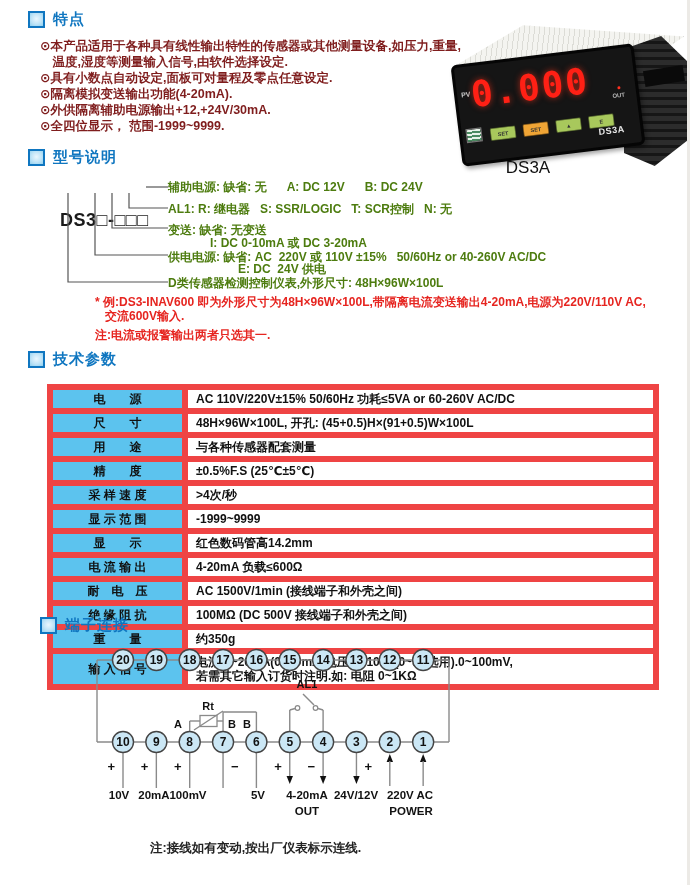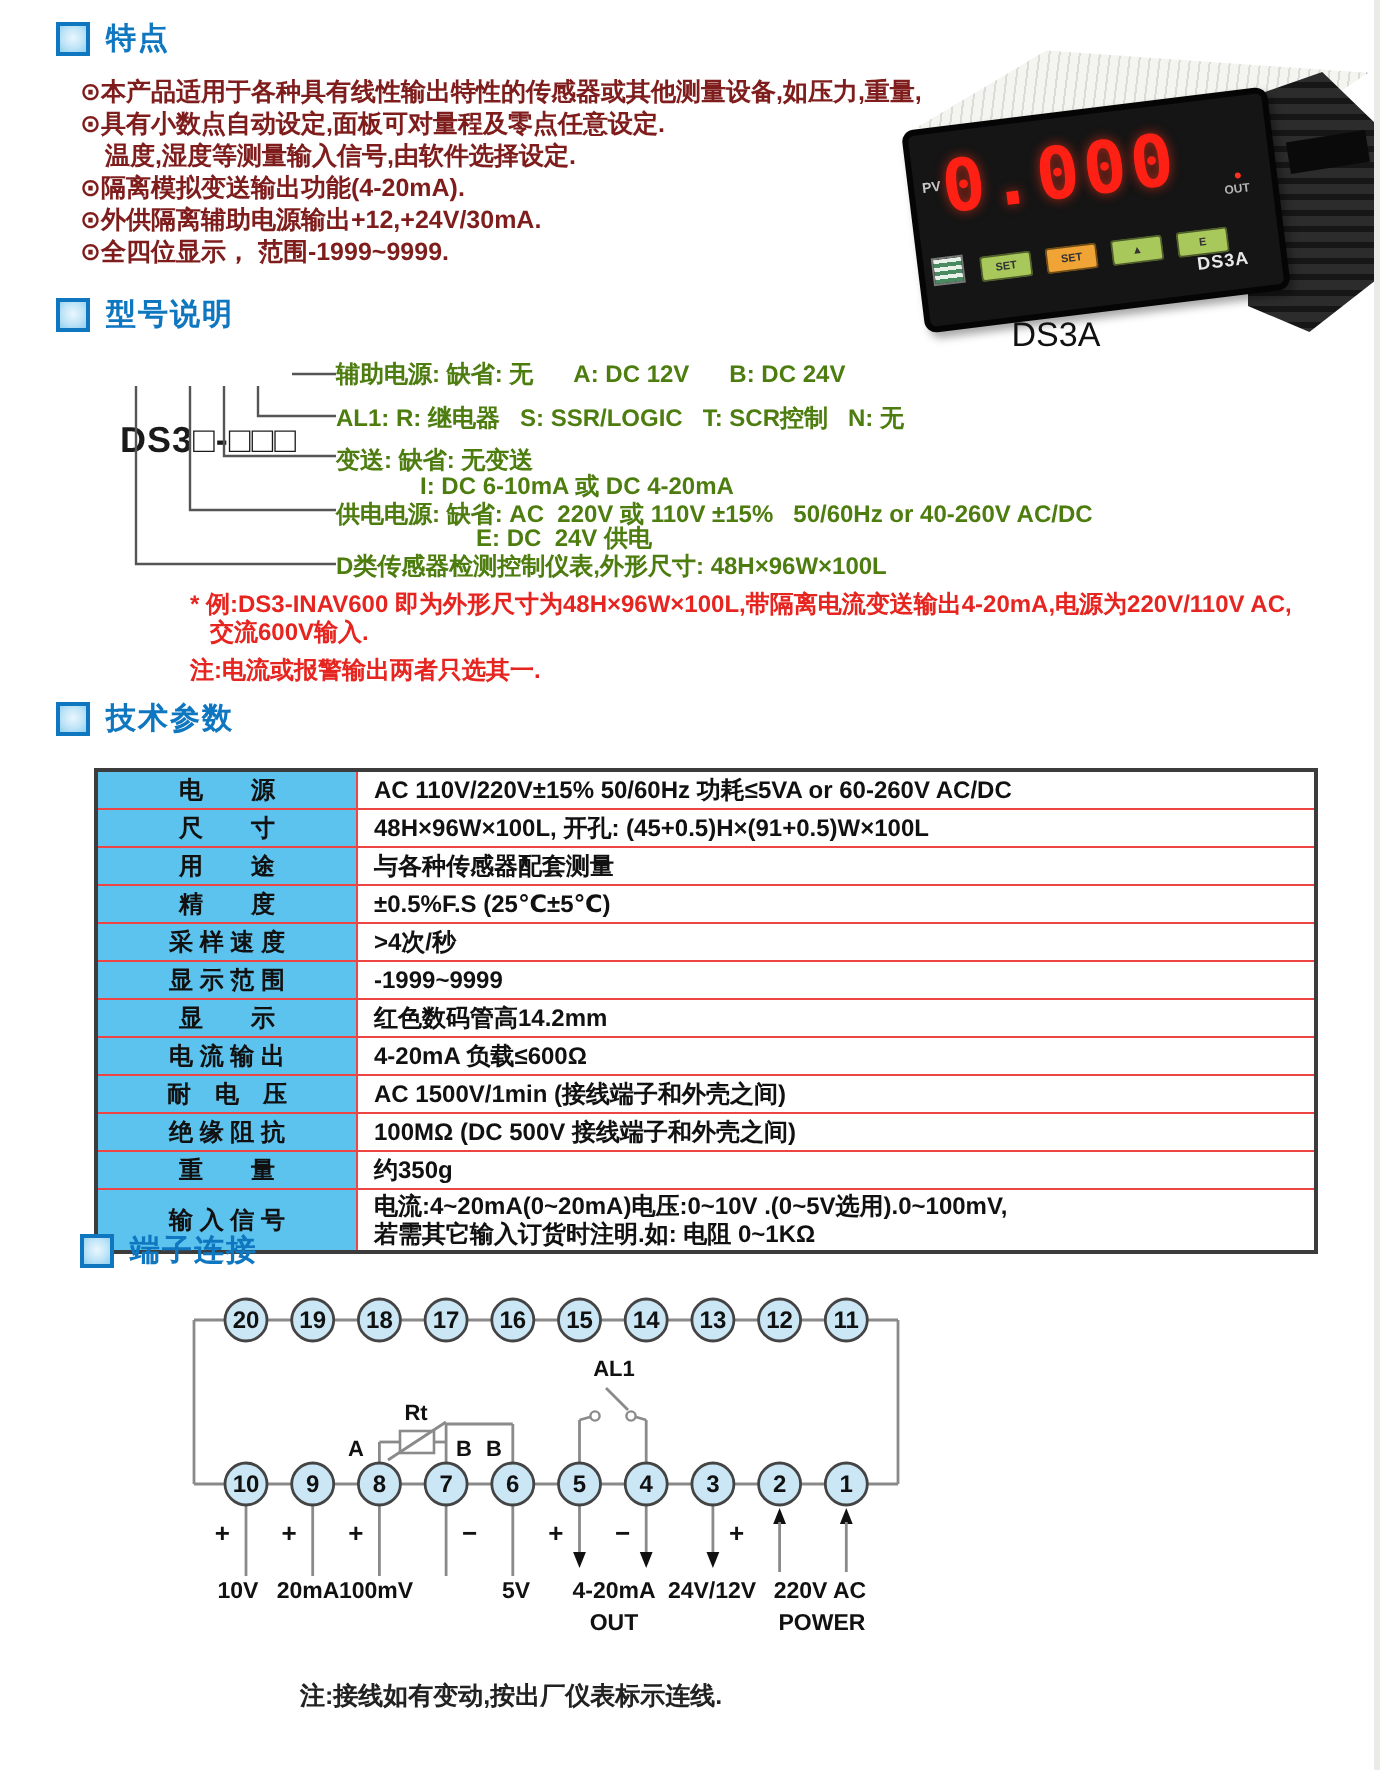--- a/index.html
+++ b/index.html
@@ -16,21 +16,21 @@
   
   .model-code{position:absolute;left:60px;top:178px;font-size:18px;font-weight:bold;letter-spacing:.5px;margin-top:32px;}
   .branch{position:absolute;left:168px;font-size:12px;font-weight:bold;white-space:pre;color:#4d7c0f;}
   .branch.sub1{left:210px;}
   .branch.sub2{left:238px;}
   .red{color:var(--red,#e62520);}
   .model-example{position:absolute;left:95px;font-size:12px;font-weight:bold;white-space:pre;}
   
   .spec-table{position:absolute;left:47px;top:384px;width:612px;border-collapse:collapse;
               border:2px solid #3c3c3c;}
-  .spec-table td{border:1px solid #ef4444;font-size:12px;font-weight:bold;color:#111;
+  .spec-table td{border:6px solid #ef4444;font-size:12px;font-weight:bold;color:#111;
                  line-height:14px;height:16px;}
   .spec-table td.sl{width:125px;background:var(--table-header-bg,#5cc3ee);
                     text-align:center;padding:1px 2px;white-space:pre;}
   .spec-table td.sv{padding:1px 8px;white-space:pre-line;}
   
   .meter{position:absolute;left:448px;top:24px;width:240px;height:142px;}
   .meter-top{position:absolute;left:6px;top:0;width:228px;height:60px;background:
       repeating-linear-gradient(97deg,#f4f4f0 0 4px,#dcdcd6 4px 5px);
       clip-path:polygon(2% 64%,30% 2%,100% 20%,70% 96%);border:1px solid #999;}
   .meter-right{position:absolute;left:176px;top:12px;width:64px;height:130px;background:
@@ -65,22 +65,22 @@
 </head>
 <body>
 
 <div class="sec-head" style="left:28px;top:10px;">
   <div class="sec-icon"></div>
   <div class="sec-title">特点</div>
 </div>
 <div class="abs" style="left:40px;top:38px;">
 
 <div class="feat-line">⊙本产品适用于各种具有线性输出特性的传感器或其他测量设备,如压力,重量,</div>
+    <div class="feat-line">　温度,湿度等测量输入信号,由软件选择设定.</div>
     <div class="feat-line">⊙具有小数点自动设定,面板可对量程及零点任意设定.</div>
-    <div class="feat-line">　温度,湿度等测量输入信号,由软件选择设定.</div>
     <div class="feat-line">⊙隔离模拟变送输出功能(4-20mA).</div>
     <div class="feat-line">⊙外供隔离辅助电源输出+12,+24V/30mA.</div>
     <div class="feat-line">⊙全四位显示， 范围-1999~9999.</div>
   </div>
 
 <div class="sec-head" style="left:28px;top:148px;">
   <div class="sec-icon"></div>
   <div class="sec-title">型号说明</div>
 </div>
 <div class="model-code">DS3□-□□□</div>
@@ -89,21 +89,21 @@
     <polyline points="91,12 113,12"></polyline>
     <polyline points="74,18 74,33 113,33"></polyline>
     <polyline points="57,18 57,53 113,53"></polyline>
     <polyline points="40,18 40,80 113,80"></polyline>
     <polyline points="13,18 13,107 113,107"></polyline>
   </g>
 </svg>
 <div class="branch" style="top:179px;">辅助电源: 缺省: 无      A: DC 12V      B: DC 24V</div>
 <div class="branch" style="top:201px;">AL1: R: 继电器   S: SSR/LOGIC   T: SCR控制   N: 无</div>
 <div class="branch" style="top:222px;">变送: 缺省: 无变送</div>
-<div class="branch sub1" style="top:235px;">I: DC 6-10mA 或 DC 4-20mA</div>
+<div class="branch sub1" style="top:235px;">I: DC 0-10mA 或 DC 3-20mA</div>
 <div class="branch" style="top:249px;">供电电源: 缺省: AC  220V 或 110V ±15%   50/60Hz or 40-260V AC/DC</div>
 <div class="branch sub2" style="top:261px;">E: DC  24V 供电</div>
 <div class="branch" style="top:275px;">D类传感器检测控制仪表,外形尺寸: 48H×96W×100L</div>
 <div class="model-example red" style="top:294px;">* 例:DS3-INAV600 即为外形尺寸为48H×96W×100L,带隔离电流变送输出4-20mA,电源为220V/110V AC,</div>
 <div class="model-example red" style="top:308px;">   交流600V输入.</div>
 <div class="model-example red" style="top:327px;">注:电流或报警输出两者只选其一.</div>
 
 <div class="meter">
   <div class="meter-top"></div>
   <div class="meter-right"></div>

